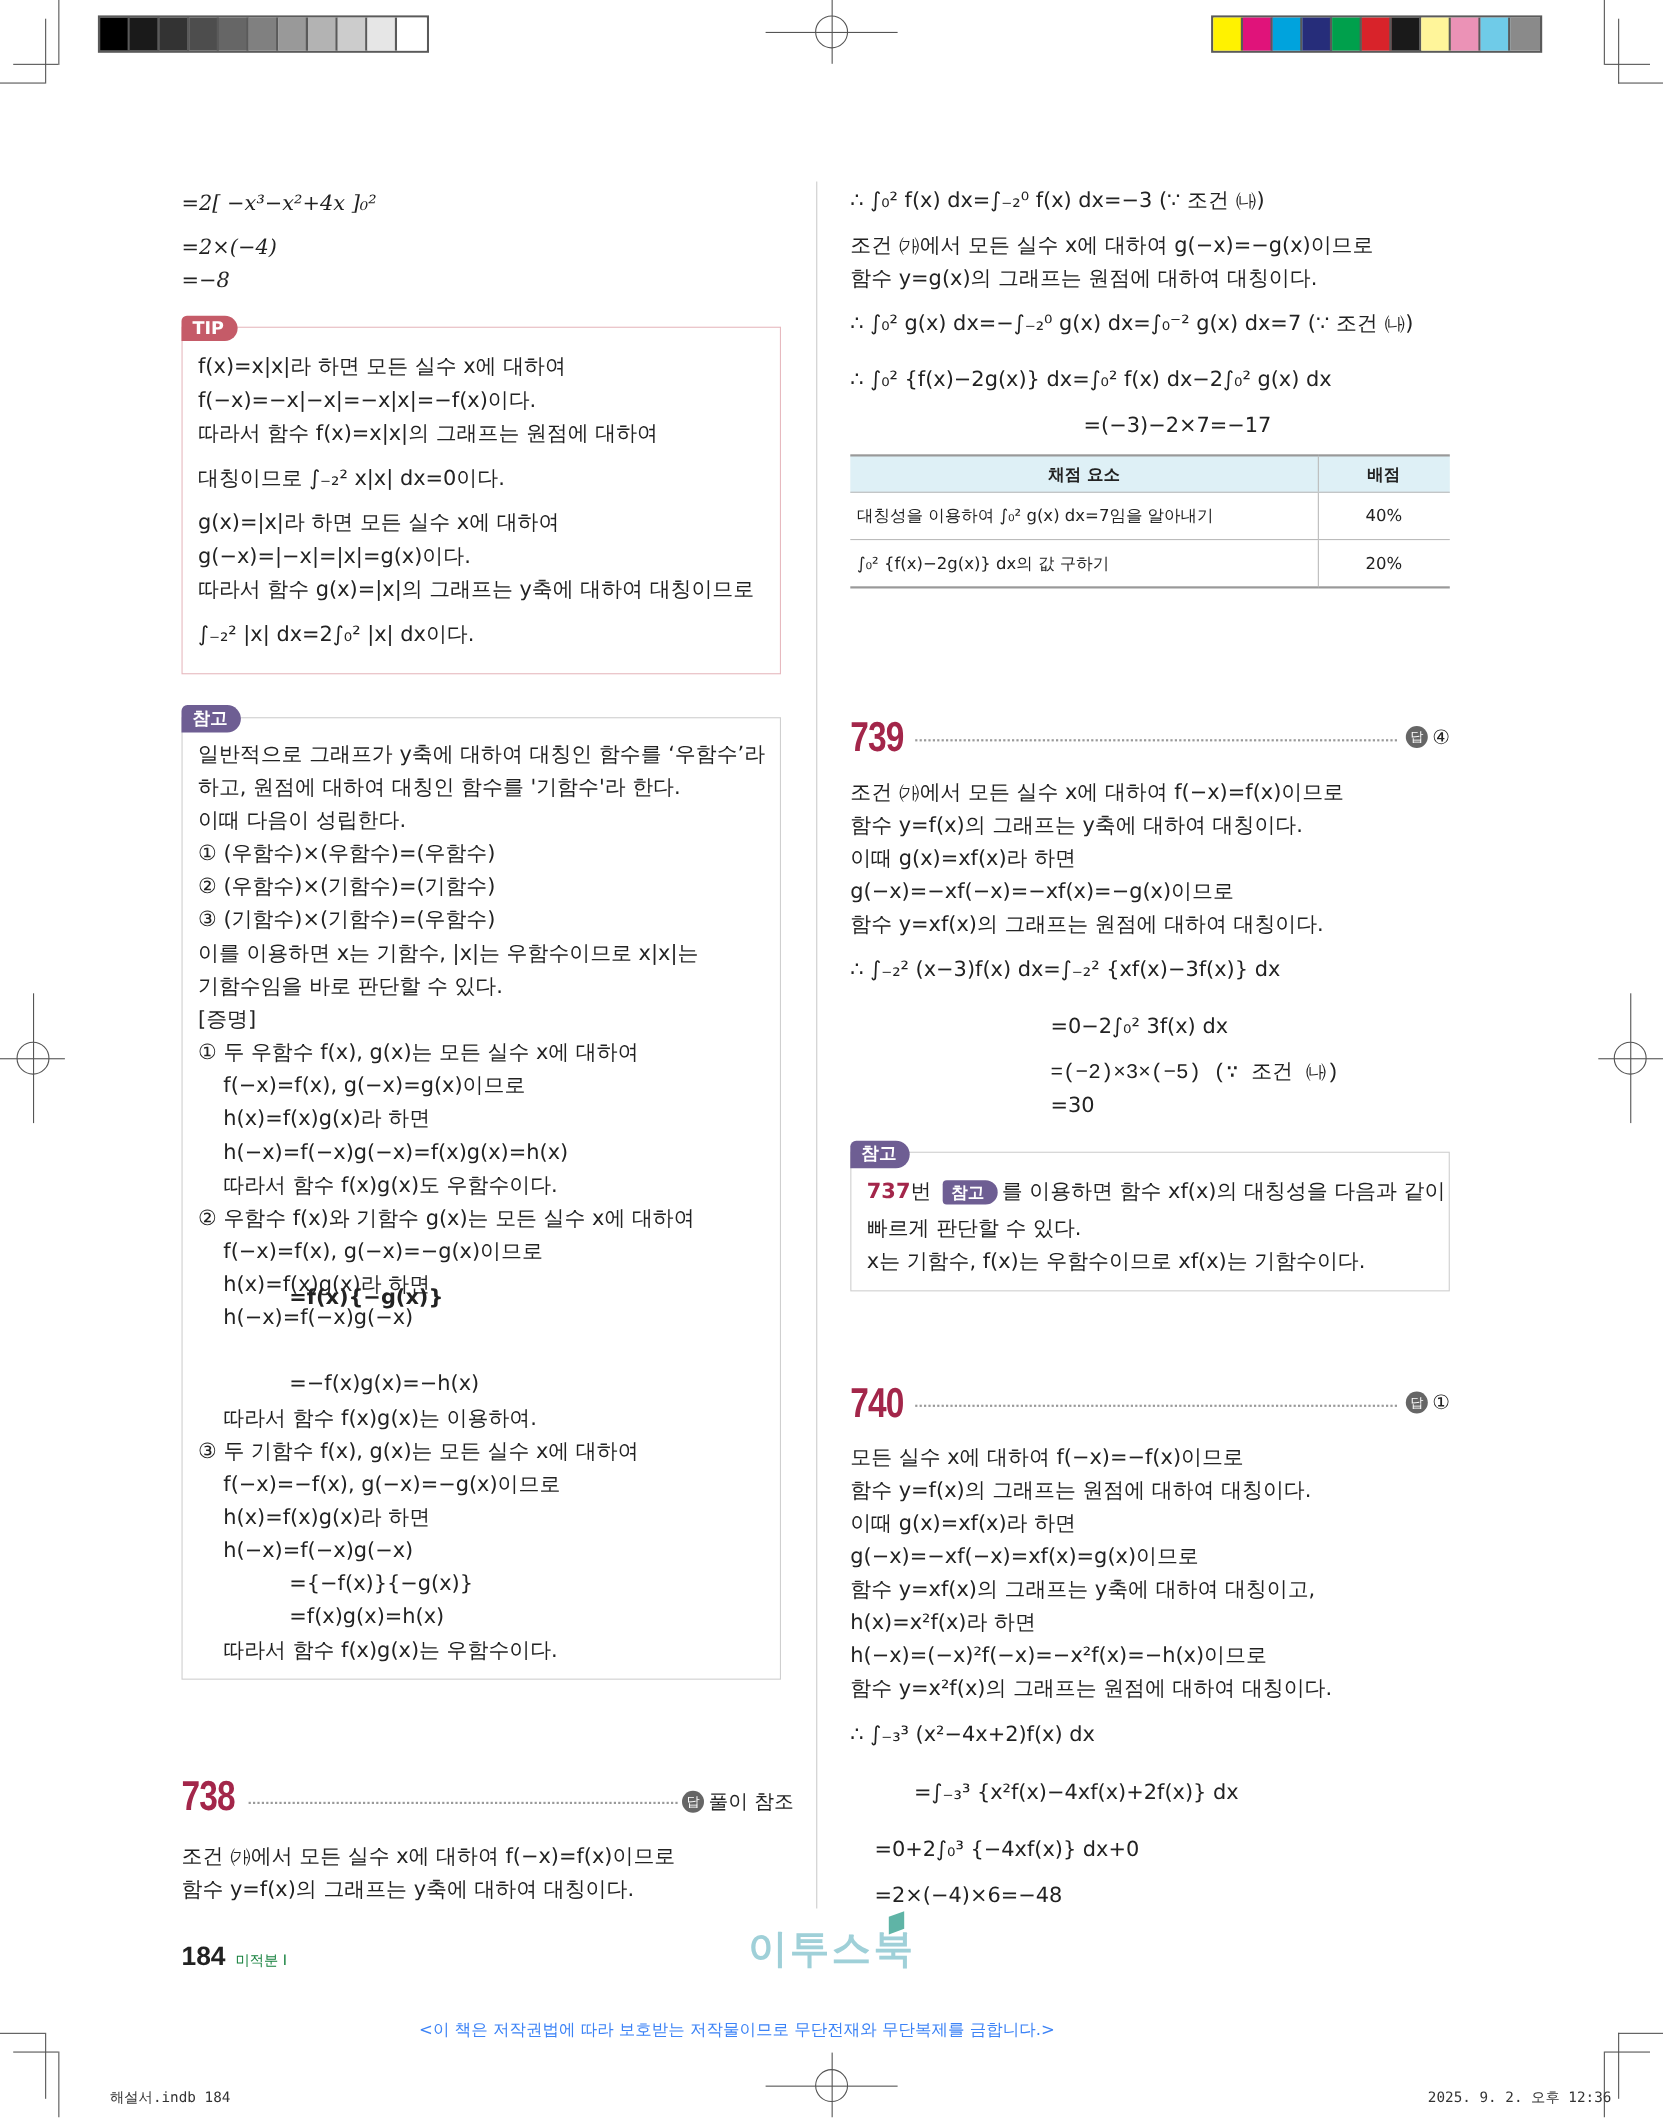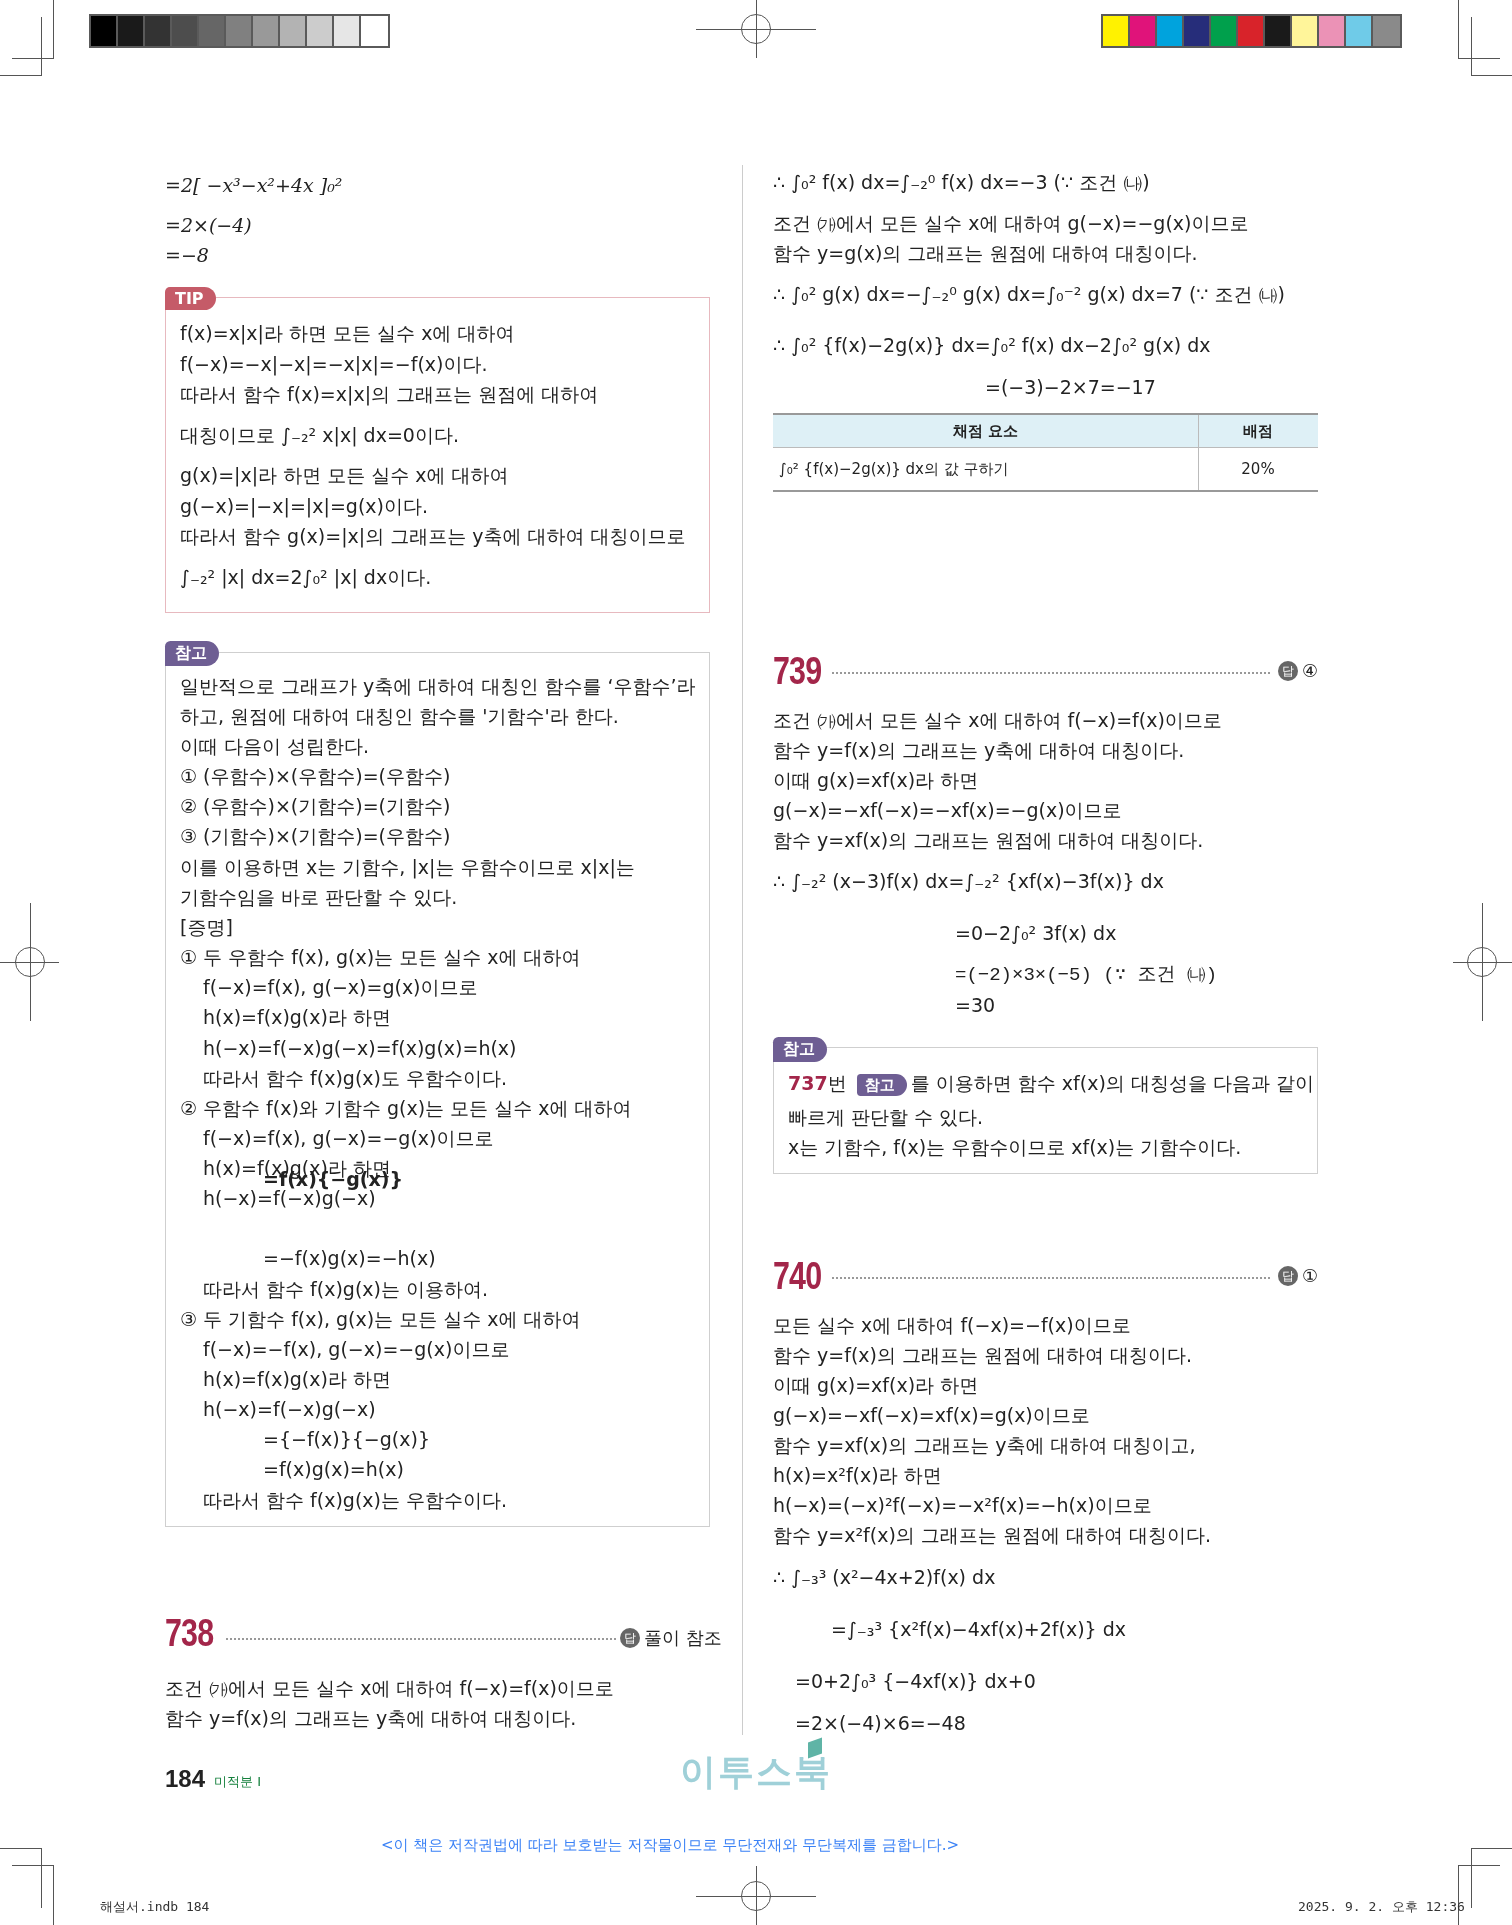--- a/index.html
+++ b/index.html
@@ -167,20 +167,24 @@
 
 <table class="score" style="left:773px;top:413px;width:545px;">
   <thead>
     <tr>
       <th>채점 요소</th>
       <th class="pct" style="width:118px;">배점</th>
     </tr>
   </thead>
   <tbody>
     <tr>
+      <td>대칭성을 이용하여 ∫₀² g(x) dx=7임을 알아내기</td>
+      <td class="pct">40%</td>
+    </tr>
+    <tr>
       <td>∫₀² {f(x)−2g(x)} dx의 값 구하기</td>
       <td class="pct">20%</td>
     </tr>
   </tbody>
 </table>
 
 <div class="qnum" style="left:773px;top:650px;">739</div>
 <div class="dots" style="left:832px;top:672px;width:438px;"></div>
 <div class="ans" style="left:1278px;top:660px;">
   <span class="dap">답</span><span>④</span>

